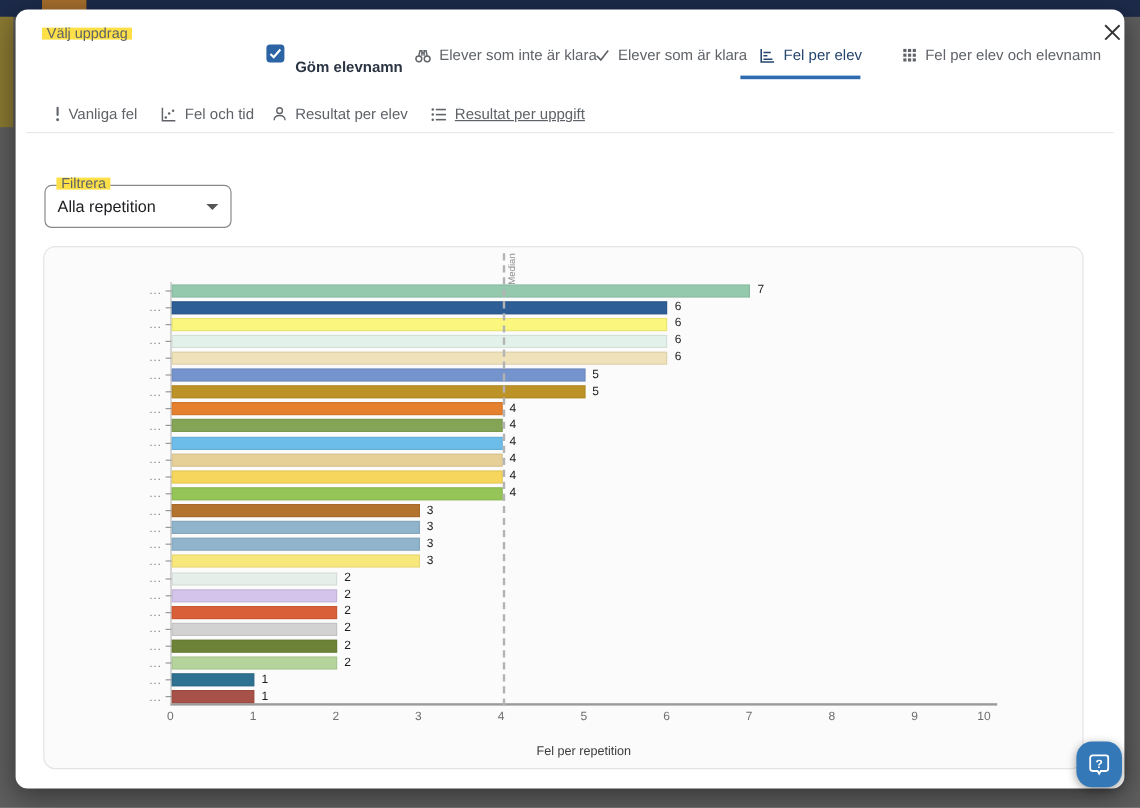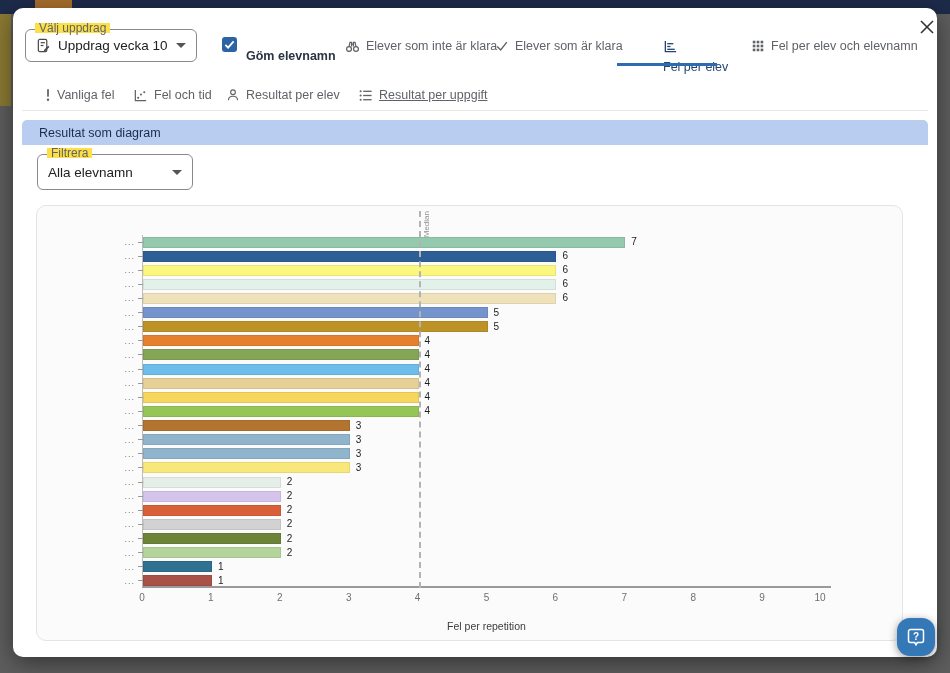--- a/index.html
+++ b/index.html
@@ -66,32 +66,20 @@
 </style>
 </head>
 <body>
 
 <div class="bg-topbar"></div>
 <div class="bg-logo"></div>
 <div class="bg-sidestrip"></div>
 
 <div class="modal">
 
-  <div class="select-box" style="left:12px; top:21px; width:172px; height:33px;">
-    <span class="icon" style="margin-right:7px;">
-      <svg width="15" height="15" viewBox="0 0 16 16" fill="none" stroke="#4a4a4a" stroke-width="1.3">
-        <rect x="2.5" y="1.5" width="9" height="13" rx="1.5"></rect>
-        <line x1="5" y1="5" x2="9.5" y2="5"></line>
-          <line x1="5" y1="8" x2="8" y2="8"></line>
-        <path d="M8.5 12.8 L13 8.3 L14.3 9.6 L9.8 14.1 L8.3 14.3 Z" fill="#4a4a4a" stroke="none"></path>
-      </svg>
-    </span>
-    <span class="select-value">Uppdrag vecka 10</span>
-    <span class="caret"></span>
-  </div>
   <span class="select-label" style="left:22px; top:15px;">Välj uppdrag</span>
 
   <div class="checkbox">
     <svg width="11" height="11" viewBox="0 0 12 12" fill="none" stroke="#fff" stroke-width="2">
       <polyline points="1.5,6.5 4.5,9.5 10.5,2.5"></polyline>
     </svg>
   </div>
   <span class="checkbox-label">Göm elevnamn</span>
 
   <div class="tab" style="left:332px; top:31px;">
@@ -107,21 +95,21 @@
 
   <div class="tab" style="left:482px; top:31px;">
     <span>
       <svg width="14" height="14" viewBox="0 0 16 16" fill="none" stroke="#5f6368" stroke-width="1.6">
         <polyline points="2.5,8.5 6.5,12.5 13.5,3.5"></polyline>
       </svg>
     </span>
     <span>Elever som är klara</span>
   </div>
 
-  <div class="tab active" style="left:650px; top:31px;flex-direction:column;">
+  <div class="tab active" style="left:619px; top:31px;">
     <span>
       <svg width="15" height="15" viewBox="0 0 16 16" fill="none" stroke="#24466e" stroke-width="1.4">
         <path d="M2.5 2 V13.5 H14"></path>
         <line x1="4.5" y1="5" x2="11" y2="5"></line>
           <line x1="4.5" y1="8" x2="8" y2="8"></line>
           <line x1="4.5" y1="11" x2="12.5" y2="11"></line>
       </svg>
     </span>
     <span>Fel per elev</span>
   </div>
@@ -192,26 +180,23 @@
 
   <div class="divider"></div>
 
   <div class="close-btn">
     <svg width="16" height="16" viewBox="0 0 16 16" stroke="#333" stroke-width="1.6">
       <line x1="2" y1="2" x2="14" y2="14"></line>
         <line x1="14" y1="2" x2="2" y2="14"></line>
     </svg>
   </div>
 
-  <div class="panel-band">
-    <span>Resultat som diagram</span>
-  </div>
 
   <div class="select-box" style="left:24px; top:146px; width:156px; height:36px;">
-    <span class="select-value">Alla elevnamn</span>
+    <span class="select-value">Alla repetition</span>
     <span class="caret"></span>
   </div>
   <span class="select-label" style="left:34px; top:140px;">Filtrera</span>
 
   <div class="chart-card">
     <div class="plot">
         <div class="bar-row" style="top: 0px; height: 14.12px;">
           <span class="row-tick"></span>
           <span class="bar-cat">...</span>
           <div class="bar" style="width: 482.3px; background: rgb(148, 201, 174);"></div>

